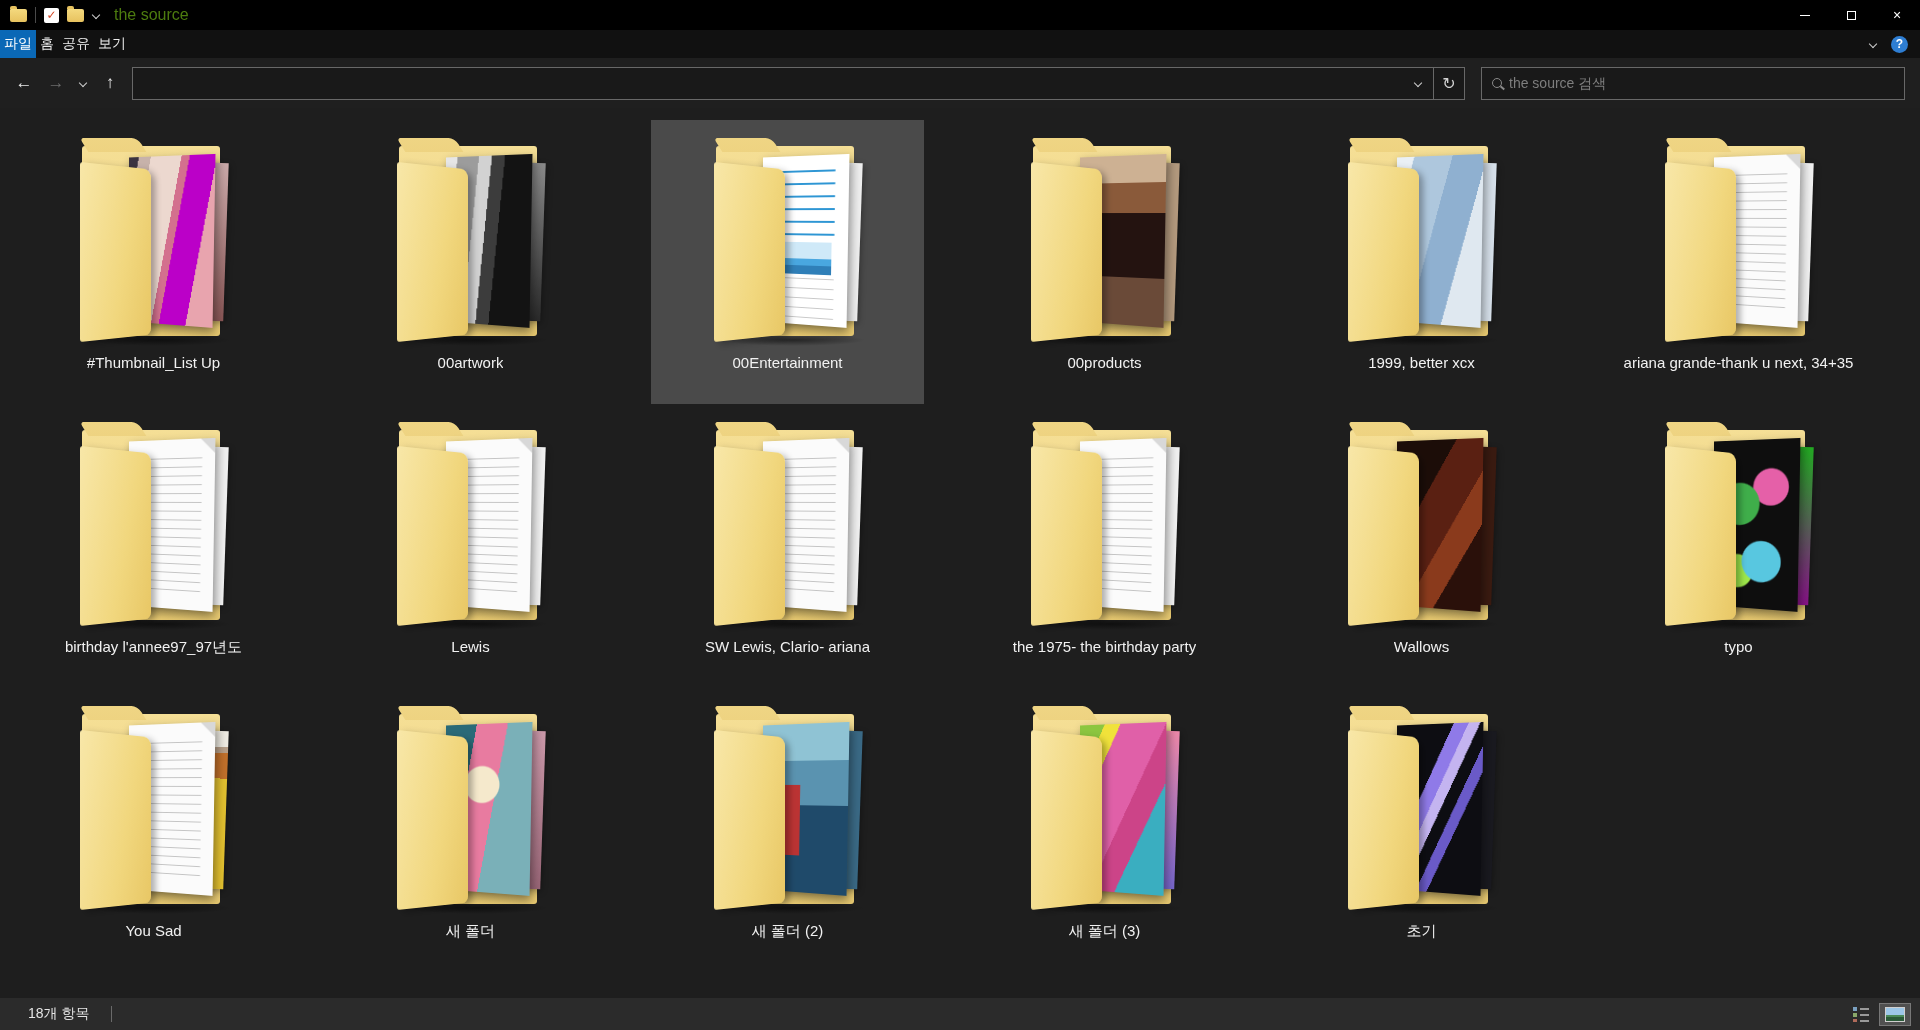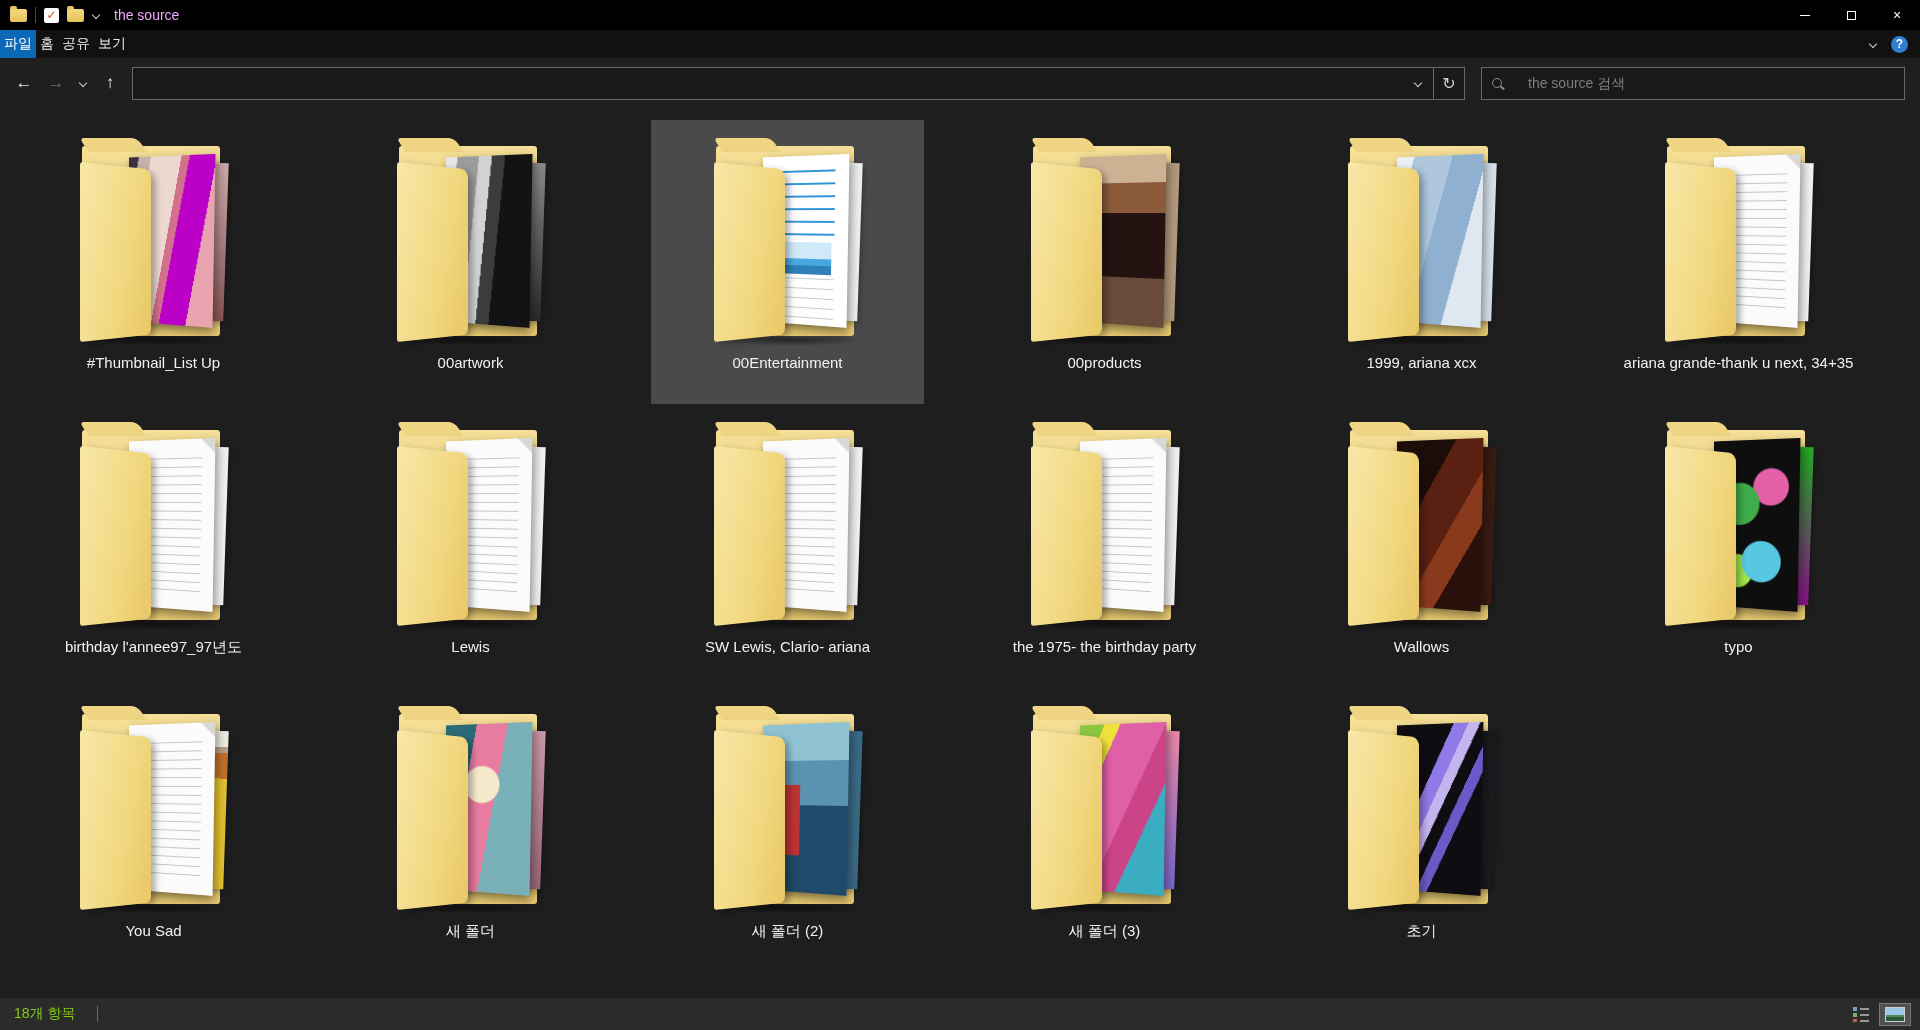--- a/index.html
+++ b/index.html
@@ -14,21 +14,21 @@
     border-radius:1px 2px 2px 2px; position:relative; display:inline-block; }
   .mini-folder::before { content:""; position:absolute; top:-3px; left:0; width:7px; height:3px;
     background:#e7c25f; border-radius:2px 2px 0 0; }
   .qat-sep { width:1px; height:16px; background:#4a4a4a; }
   .check-doc { width:15px; height:15px; background:#fff; border-radius:2px;
     display:flex; align-items:center; justify-content:center;
     color:#d24726; font-size:12px; font-weight:bold; line-height:1; }
   .chev { width:8px; height:8px; display:inline-block; position:relative; }
   .chev::before { content:""; position:absolute; left:1px; top:1px; width:5px; height:5px;
     border-right:1.5px solid #cfcfcf; border-bottom:1.5px solid #cfcfcf; transform:rotate(45deg); }
-  .title-text { margin-left:14px; font-size:14px; color:#f0abfc; }
+  .title-text { margin-left:14px; font-size:16px; color:#4d7c0f; }
   .win-controls { margin-left:auto; display:flex; height:30px; }
   .win-btn { width:46px; height:30px; display:flex; align-items:center; justify-content:center;
     color:#fff; font-size:14px; }
   .restore-glyph { width:9px; height:9px; border:1px solid #fff; position:relative; background:#000; }
   .restore-glyph::before { content:""; position:absolute; top:-3px; left:2px; width:9px; height:9px;
     border:1px solid #fff; z-index:-1; }
   .min-glyph { width:10px; height:1px; background:#fff; display:inline-block; }
 
   
   .ribbon { height:28px; background:#111; display:flex; align-items:stretch; }
@@ -46,21 +46,21 @@
   .nav-btn.disabled { color:#6b6b6b; }
   .nav-btn.small { width:18px; }
   .addressbar { flex:1; height:33px; margin-right:16px; background:#191919;
     border:1px solid #686868; display:flex; align-items:center; }
   .address-input { flex:1; height:100%; background:transparent; border:none; outline:none;
     color:#e8e8e8; font-size:14px; padding:0 8px; font-family:inherit; }
   .addr-btn { width:30px; height:100%; display:flex; align-items:center; justify-content:center; }
   .addr-sep { width:1px; height:100%; background:#686868; }
   .refresh-glyph { color:#d0d0d0; font-size:16px; font-family:"DejaVu Sans",sans-serif; }
   .searchbox { width:424px; height:33px; margin-right:15px; background:#191919;
-    border:1px solid #686868; display:flex; align-items:center; padding:0 10px; gap:26px; }
+    border:1px solid #686868; display:flex; align-items:center; padding:0 10px; gap:7px; }
   .lens { width:10px; height:10px; border:1.6px solid #8a8a8a; border-radius:50%;
     position:relative; flex:none; }
   .lens::after { content:""; position:absolute; width:5px; height:1.6px; background:#8a8a8a;
     bottom:-2px; right:-4px; transform:rotate(40deg); }
   .search-input { flex:1; background:transparent; border:none; outline:none; color:#cfcfcf;
     font-size:14px; font-family:inherit; }
   .search-input::placeholder { color:#7e7e7e; opacity:1; }
 
   
   .content { height:890px; padding:12px 0 0 17px; }
@@ -140,21 +140,21 @@
   .pv-color-pop .sheet { background:linear-gradient(115deg,#8cc63f 0 16%,#f0e23a 16% 26%,
     #e060a8 26% 54%,#cc4488 54% 70%,#3aaec0 70% 100%); }
   .pv-color-pop .sheet-back { background:linear-gradient(180deg,#e8a,#76c); }
   .pv-phone-dark .sheet { background-color:#0d0d12; background-image:
       linear-gradient(115deg,transparent 0 36%,#8f7ae8 36% 45%,#c4b4f0 45% 52%,transparent 52% 100%),
       linear-gradient(115deg,transparent 0 60%,#6a5ac8 60% 67%,transparent 67% 100%); }
   .pv-phone-dark .sheet-back { background:#19191f; }
 
   
   .statusbar { position:absolute; left:0; right:0; bottom:0; height:32px; background:#2b2b2b;
-    display:flex; align-items:center; font-size:14px; color:#84cc16; padding:0 10px 0 14px; }
+    display:flex; align-items:center; font-size:14px; color:#e5e5e5; padding:0 10px 0 28px; }
   .status-sep { width:1px; height:16px; background:#6a6a6a; margin-left:22px; }
   .view-btns { margin-left:auto; display:flex; align-items:center; gap:6px; }
   .view-btn { padding:3px 5px; display:flex; align-items:center; justify-content:center; }
   .view-btn.active { background:#505050; outline:1px solid #777; }
   .icon-details { width:16px; height:16px; background-image:
       linear-gradient(#7aa0c0,#7aa0c0), linear-gradient(#8aa86a,#8aa86a), linear-gradient(#b06a5a,#b06a5a),
       linear-gradient(#999,#999), linear-gradient(#999,#999), linear-gradient(#999,#999);
     background-size:4px 4px,4px 4px,4px 4px,9px 2px,9px 2px,9px 2px;
     background-position:0 1px,0 7px,0 13px,7px 2px,7px 8px,7px 14px; background-repeat:no-repeat; }
   .icon-thumb { width:20px; height:15px; border:1px solid #cfcfcf;
@@ -262,21 +262,21 @@
   </div>
 
 
   <div class="tile">
     <div class="folder-icon pv-denim">
       <div class="f-back"></div>
       <div class="sheet-back"></div>
       <div class="sheet"></div>
       <div class="f-front"></div>
     </div>
-    <div class="label">1999, ariana xcx</div>
+    <div class="label">1999, better xcx</div>
   </div>
 
   <div class="tile">
     <div class="folder-icon pv-doc">
       <div class="f-back"></div>
       <div class="sheet-back"></div>
       <div class="sheet"></div>
       <div class="f-front"></div>
     </div>
     <div class="label">ariana grande-thank u next, 34+35</div>

